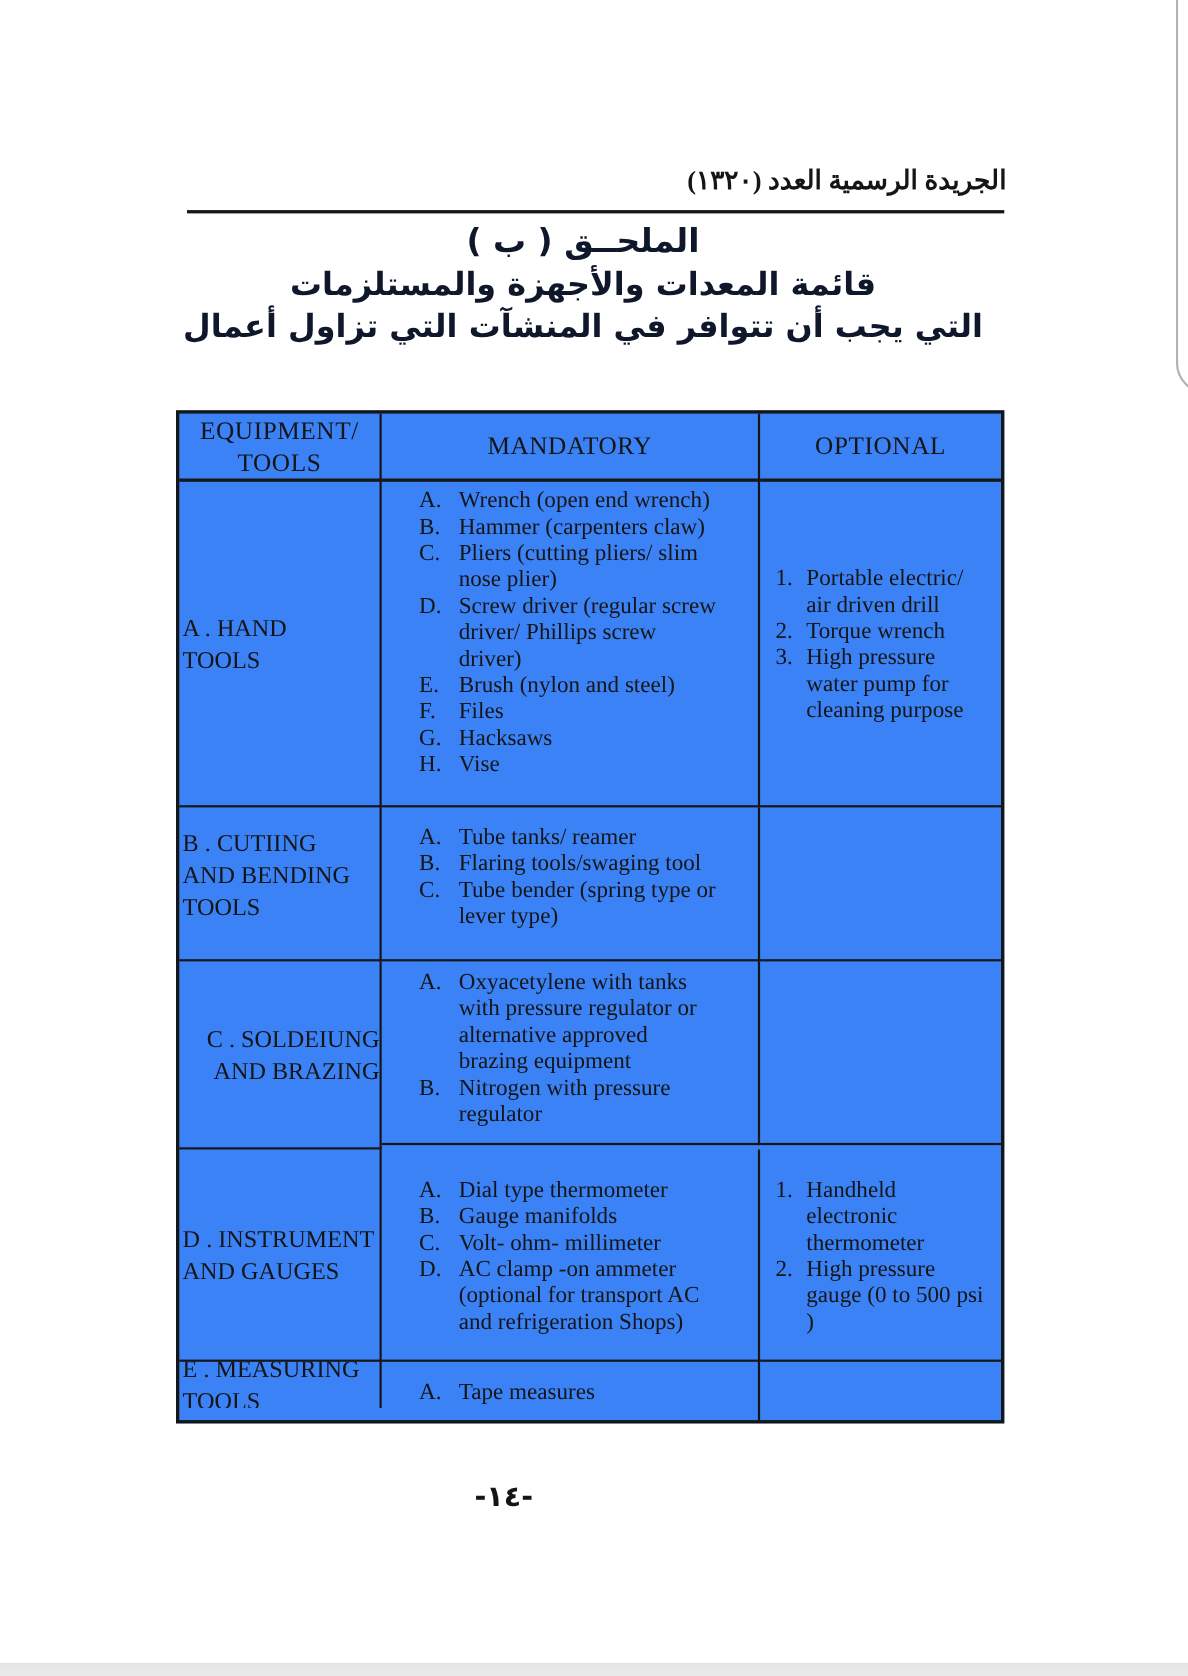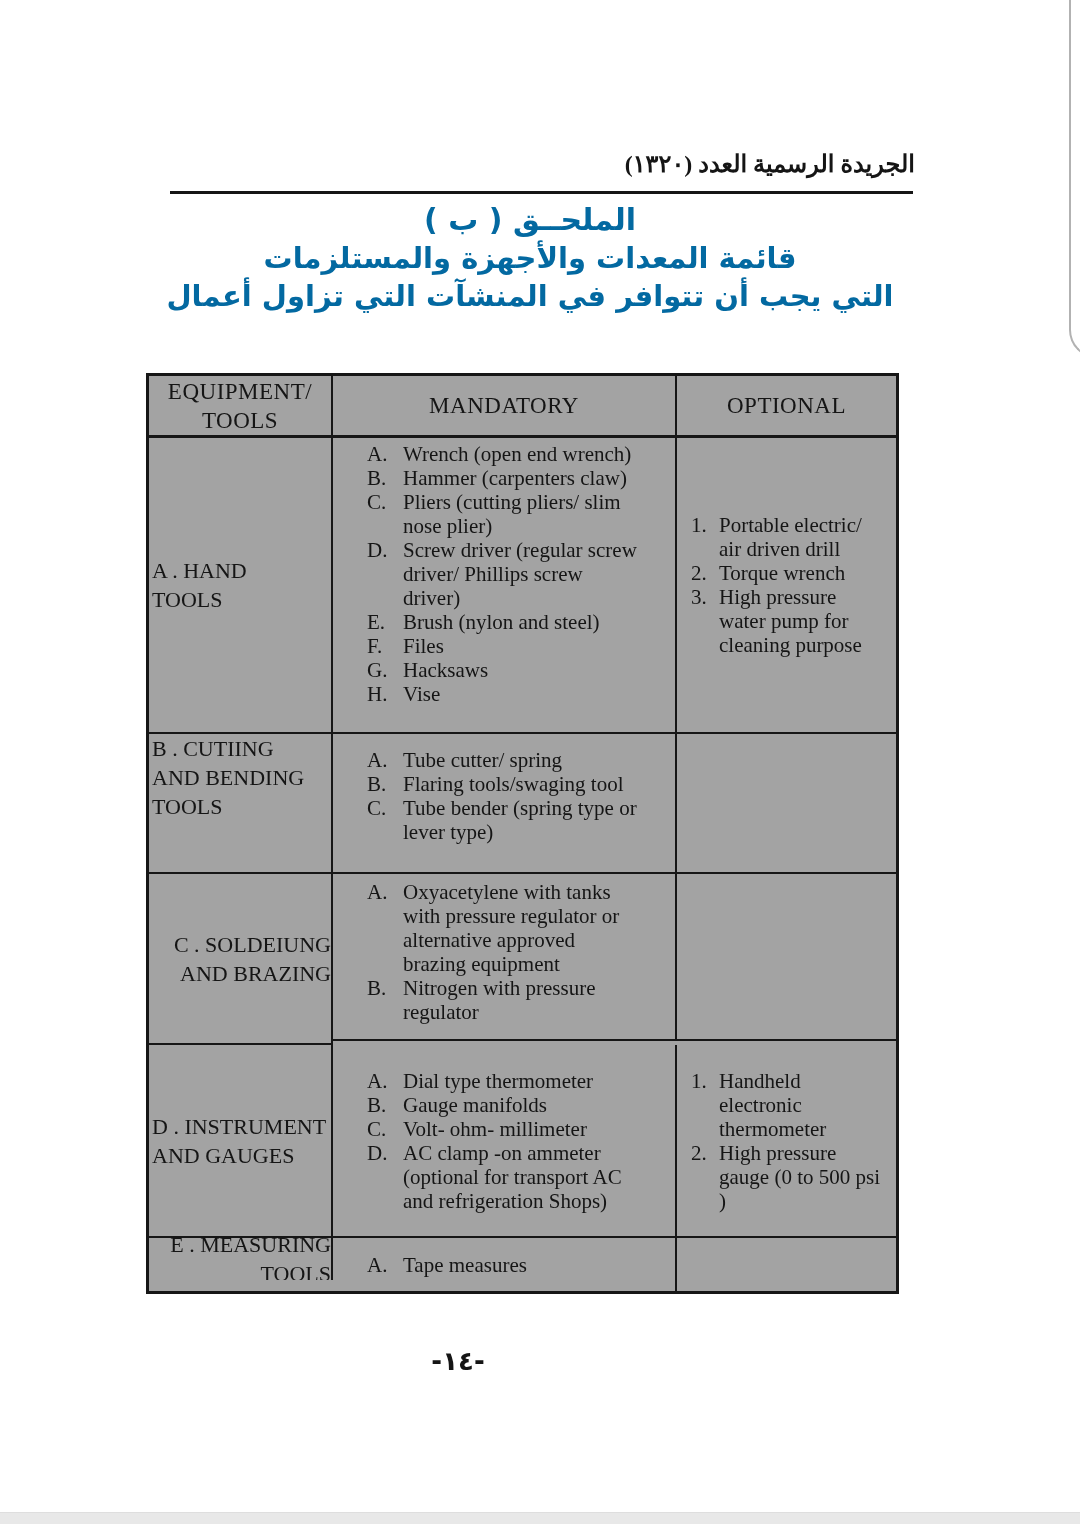--- a/index.html
+++ b/index.html
@@ -48,34 +48,34 @@
   }
   
   .titles{
     position:absolute;
     left:120px;top:201px;
     width:820px;
     direction:rtl;
     text-align:center;
     font-family:"DejaVu Sans",sans-serif;
     font-weight:bold;
-    color:#0369a1;
+    color:#0f172a;
   }
   .titles .t-line{line-height:38px;font-size:29px;}
   .titles .t-line.first{font-size:30px;}
   
   .eq-table{
     position:absolute;
-    left:146px;top:373px;
+    left:160px;top:373px;
     width:747px;
     border:3px solid #161616;
     display:grid;
     grid-template-columns:184px 344px 219px;
     grid-auto-rows:min-content;
-    background:#a3a3a3;
+    background:#3b82f6;
   }
   .cell{
     border-right:2px solid #161616;
     border-bottom:2px solid #161616;
     box-sizing:border-box;
     display:flex;flex-direction:column;
     overflow:hidden;
   }
   .cell.last-col{border-right:none;}
   .cell.last-row{border-bottom:none;}
@@ -91,21 +91,21 @@
   }
   .cat{
     font-size:22px;
     line-height:29px;
     padding-left:3px;
     white-space:pre-line;
   }
   .vc{justify-content:center;}
   .t4{padding-top:4px;}
   .t6{padding-top:6px;}
-  .t12{padding-top:0;}
+  .t12{padding-top:18px;}
   .t14{padding-top:14px;}
   .list{font-size:21px;}
   .item{display:flex;line-height:24px;}
   .man-list{padding-left:34px;padding-right:6px;}
   .man-list .marker{width:36px;flex:none;}
   .man-list .txt{max-width:238px;}
   .opt-list{padding-left:14px;padding-right:14px;}
   .opt-list .marker{width:28px;flex:none;}
   .opt-list .txt{max-width:163px;}
   
@@ -188,21 +188,21 @@
         <span class="marker">3.</span>
         <span class="txt">High pressure water pump for cleaning purpose</span>
       </div>
     </div>
     <div class="cell cat t12" style="height: 140px;">B . CUTIING
 AND BENDING
 TOOLS</div>
     <div class="cell list man-list t14" style="height: 140px;">
       <div class="item">
         <span class="marker">A.</span>
-        <span class="txt">Tube cutter/ spring</span>
+        <span class="txt">Tube tanks/ reamer</span>
       </div>
       <div class="item">
         <span class="marker">B.</span>
         <span class="txt">Flaring tools/swaging tool</span>
       </div>
       <div class="item">
         <span class="marker">C.</span>
         <span class="txt">Tube bender (spring type or lever type)</span>
       </div>
     </div>
@@ -243,21 +243,21 @@
     <div class="cell list opt-list vc last-col" style="height: 193px;">
       <div class="item">
         <span class="marker">1.</span>
         <span class="txt">Handheld electronic thermometer</span>
       </div>
       <div class="item">
         <span class="marker">2.</span>
         <span class="txt">High pressure gauge (0 to 500 psi )</span>
       </div>
     </div>
-    <div class="cell cat vc last-row" style="height: 42px; text-align: right;">E . MEASURING
+    <div class="cell cat vc last-row" style="height: 42px;">E . MEASURING
 TOOLS</div>
     <div class="cell list man-list vc last-row" style="height: 53px;">
       <div class="item">
         <span class="marker">A.</span>
         <span class="txt">Tape measures</span>
       </div>
     </div>
     <div class="cell list opt-list vc last-col last-row" style="height: 53px;"></div>
   </div>
 

